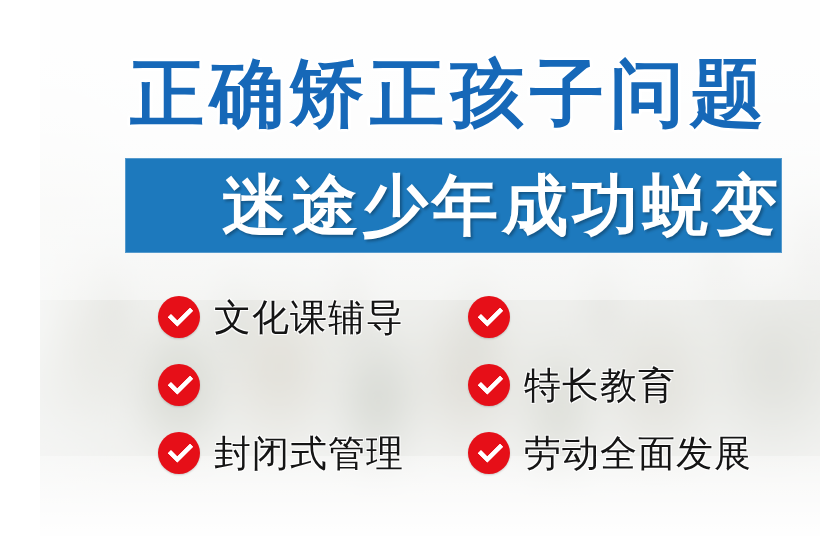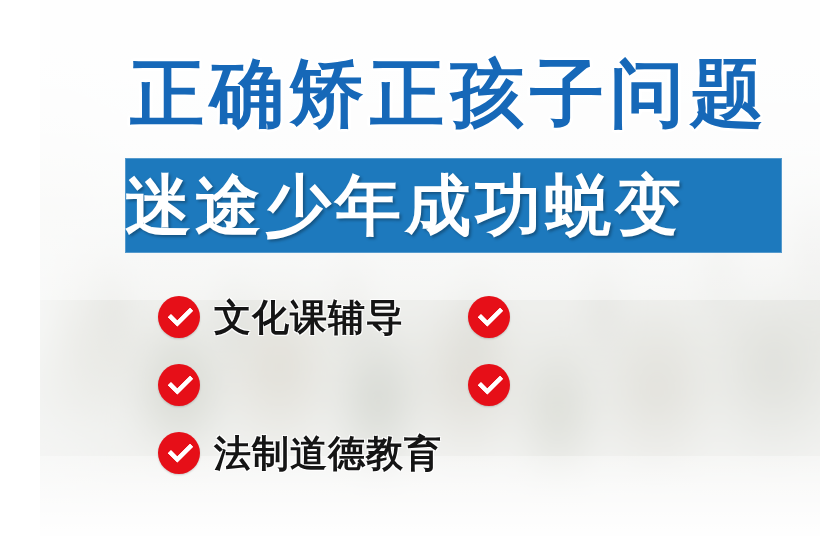--- a/index.html
+++ b/index.html
@@ -127,21 +127,21 @@
   .subbanner {
     position: absolute;
     left: 85px;
     top: 158px;
     width: 657px;
     height: 95px;
     background: #1d79bd;
     box-shadow: inset 0 0 0 1px rgba(255,255,255,.25);
     display: flex;
     align-items: center;
-    justify-content: flex-start;
+    justify-content: flex-end;
   }
   .subbanner-text {
     font-size: 66px;
     line-height: 1;
     font-weight: bold;
     color: #ffffff;
     letter-spacing: 4px;
     white-space: nowrap;
     text-shadow: 2px 2px 3px rgba(0,0,0,.30);
   }
@@ -181,21 +181,21 @@
     height: 9px;
     border-left: 5px solid #ffffff;
     border-bottom: 5px solid #ffffff;
     transform: rotate(-45deg);
     border-radius: 1px;
   }
 
   .feature-label {
     font-size: 37px;
     line-height: 1;
-    font-weight: bold;
+    font-weight: normal;
     color: #151515;
     letter-spacing: 1px;
     white-space: nowrap;
     text-shadow:
       -1px -1px 0 rgba(255,255,255,.85),
        1px -1px 0 rgba(255,255,255,.85),
       -1px  1px 0 rgba(255,255,255,.85),
        1px  1px 0 rgba(255,255,255,.85);
   }
 </style>
@@ -232,23 +232,28 @@
       <div class="feature">
         <span class="check-icon"></span>
       </div>
 
       <div class="feature">
         <span class="check-icon"></span>
       </div>
 
       <div class="feature">
         <span class="check-icon"></span>
-      </div>
-
-
-      <div class="feature">
-        <span class="check-icon"></span>
-        <span class="feature-label">法制道德教育</span>
+        <span class="feature-label">特长教育</span>
+      </div>
+
+      <div class="feature">
+        <span class="check-icon"></span>
+        <span class="feature-label">封闭式管理</span>
+      </div>
+
+      <div class="feature">
+        <span class="check-icon"></span>
+        <span class="feature-label">劳动全面发展</span>
       </div>
 
     </div>
   </div>
 </div>
 
 </body></html>

